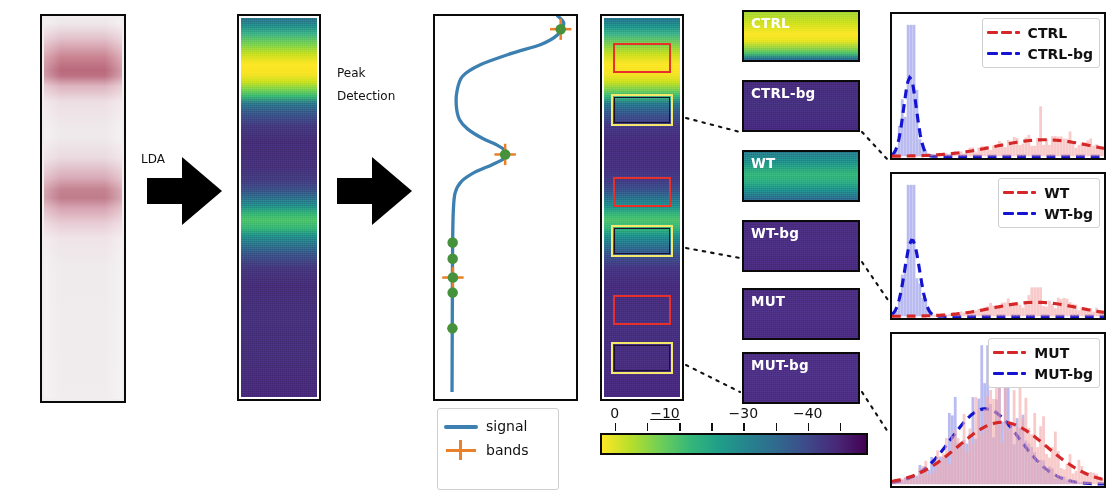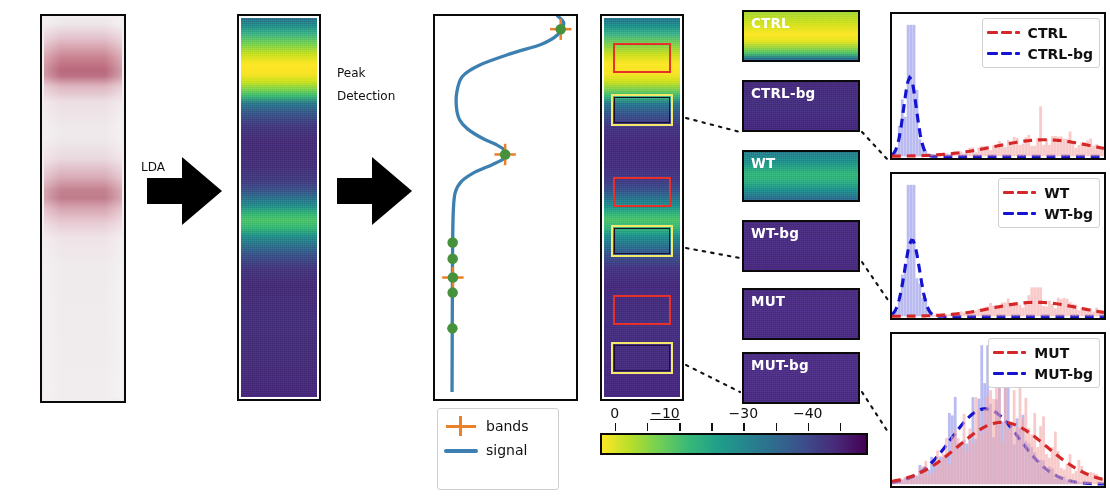--- a/index.html
+++ b/index.html
@@ -49,21 +49,21 @@
   .arrow .head{position:absolute;right:0;top:50%;transform:translateY(-50%);
     width:0;height:0;border-top:34px solid transparent;border-bottom:34px solid transparent;}
   #arrow-lda{left:147px;top:156px;width:75px;height:70px;}
   #arrow-lda .shaft{width:40px;}
   #arrow-lda .head{border-left:40px solid #000;}
   #arrow-peak{left:337px;top:156px;width:75px;height:70px;}
   #arrow-peak .shaft{width:40px;}
   #arrow-peak .head{border-left:40px solid #000;}
 
   .step-label{position:absolute;color:#111;font-size:12px;line-height:23px;}
-  #label-lda{left:141px;top:156px;}
+  #label-lda{left:141px;top:148px;}
   #label-peak{left:337px;top:62px;}
 
   
   #signal-plot{left:433px;top:14px;width:145px;height:387px;background:#fff;}
   #signal-svg{position:absolute;inset:0;}
   #signal-legend{left:437px;top:408px;width:122px;height:82px;
     box-sizing:border-box;border:1px solid #cfcfcf;border-radius:3px;background:#fff;
     padding:5px 6px;}
   .leg-row{display:flex;align-items:center;height:24px;}
   .leg-key{width:34px;height:20px;position:relative;margin-right:8px;flex:0 0 34px;}
@@ -156,30 +156,30 @@
         <circle cx="18.414" cy="268.965" r="5.4" fill="#46923c"></circle>
         <circle cx="18.16" cy="284.445" r="5.4" fill="#46923c"></circle>
         <circle cx="17.906" cy="321.21" r="5.4" fill="#46923c"></circle>
       </g>
   </svg>
 </div>
 
 <div class="abs" id="signal-legend">
   <div class="leg-row">
     <span class="leg-key">
+        <i class="key-line"></i>
+      </span>
+    <span class="leg-text">signal</span>
+  </div>
+  <div class="leg-row">
+    <span class="leg-key">
       <i class="key-plus-h"></i>
         <i class="key-plus-v"></i>
       </span>
     <span class="leg-text">bands</span>
-  </div>
-  <div class="leg-row">
-    <span class="leg-key">
-        <i class="key-line"></i>
-      </span>
-    <span class="leg-text">signal</span>
   </div>
 </div>
 
 <div class="abs frame" id="seg-strip">
   <div class="lda-fill">
     <div class="noise"></div>
   </div>
   <div class="box-roi" style="left:11px;top:27px;width:58px;height:30px;"></div>
   <div class="box-bg" style="left:9px;top:78px;width:62px;height:32px;">
       <i class="box-bg-in"></i>

